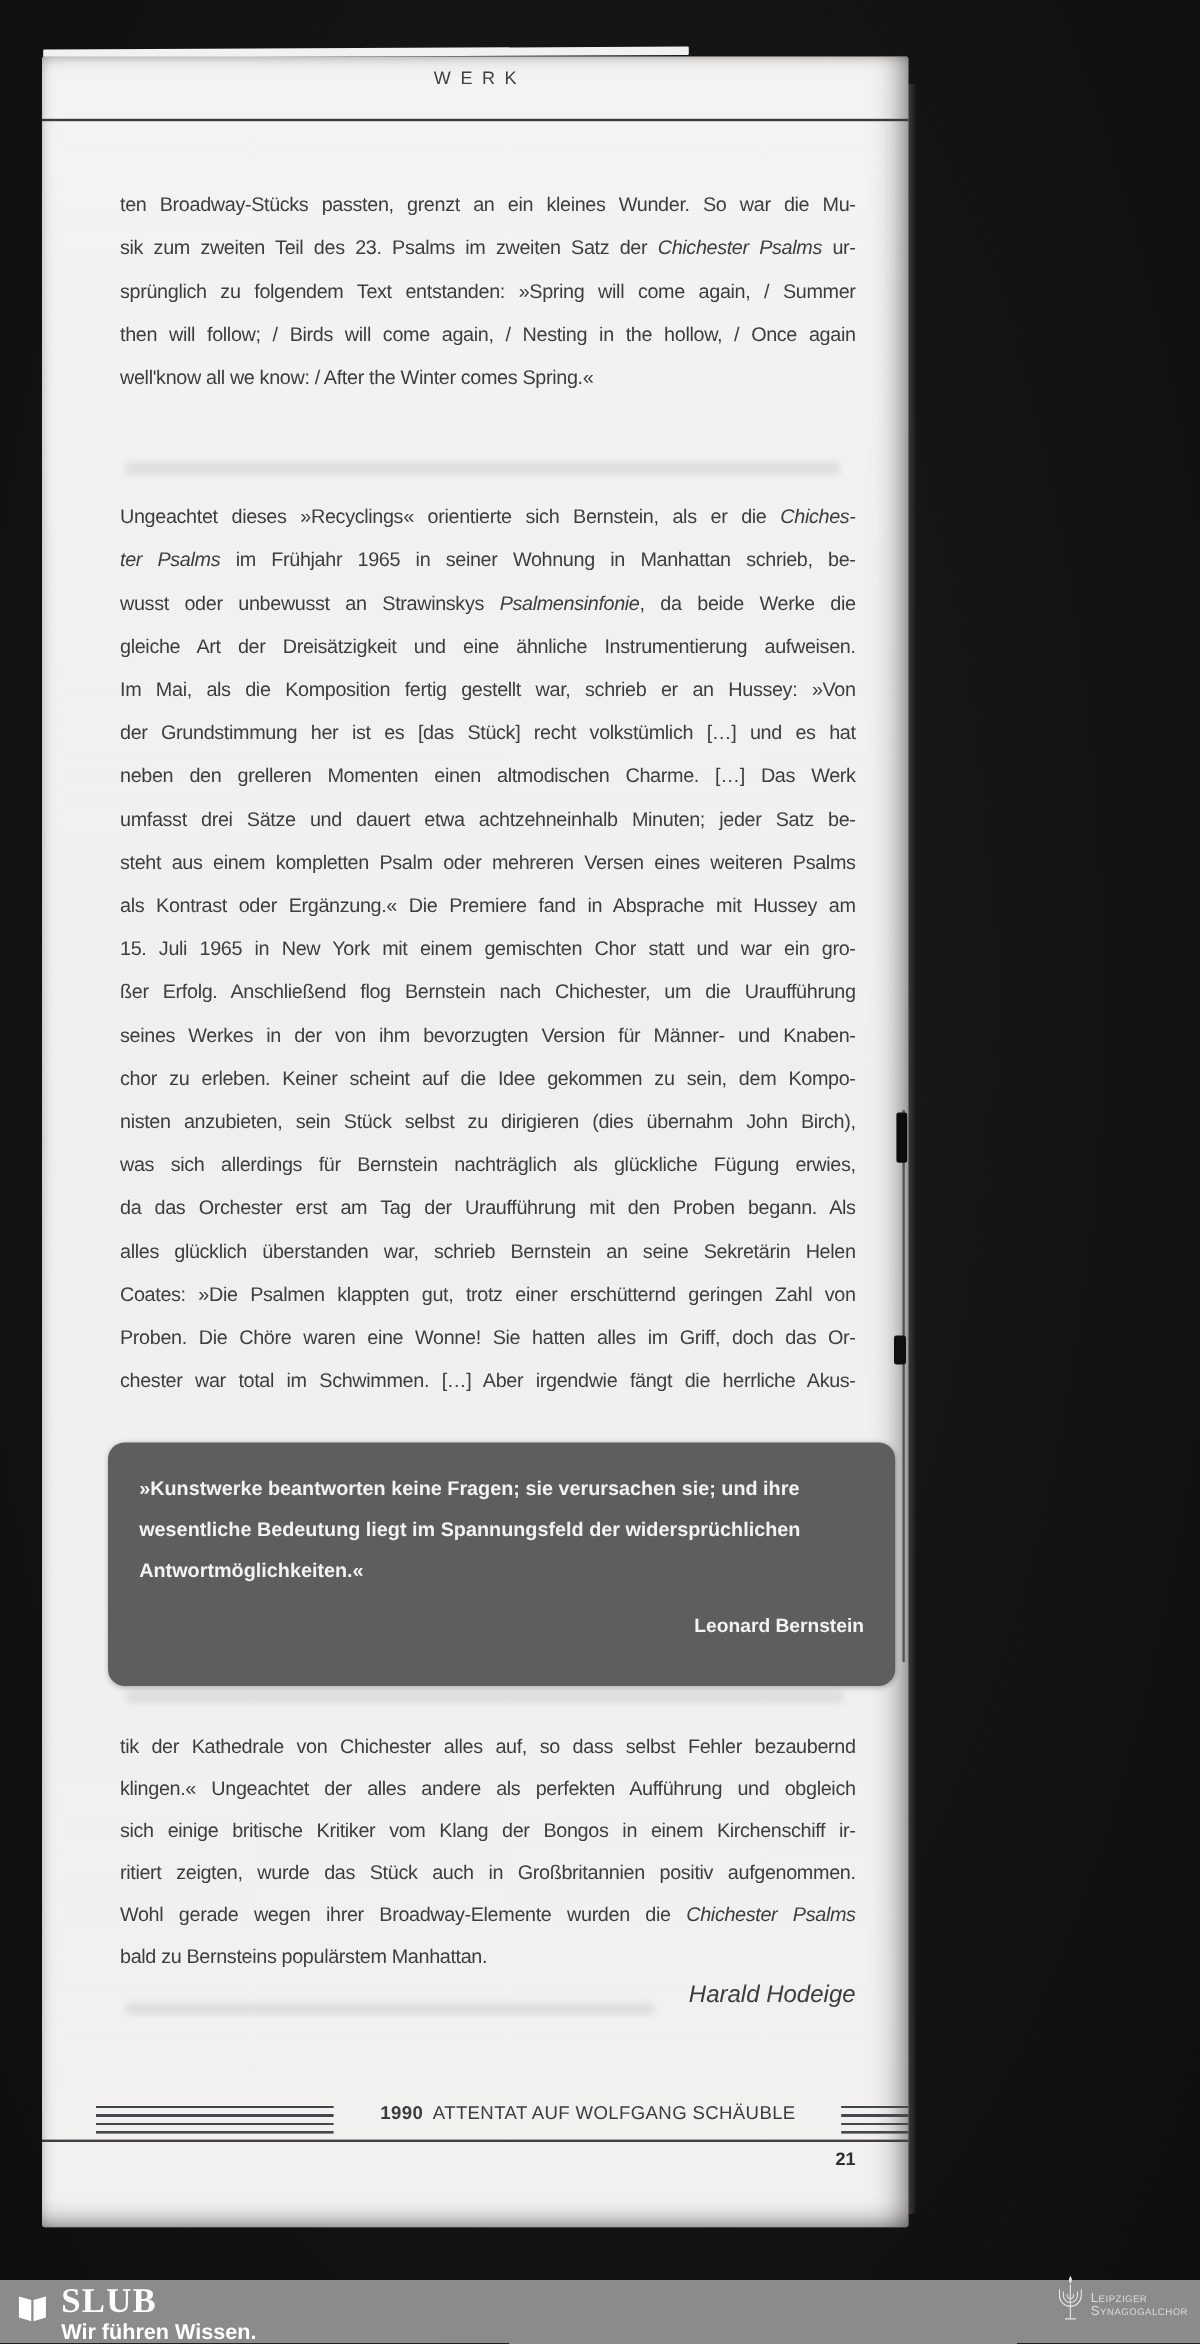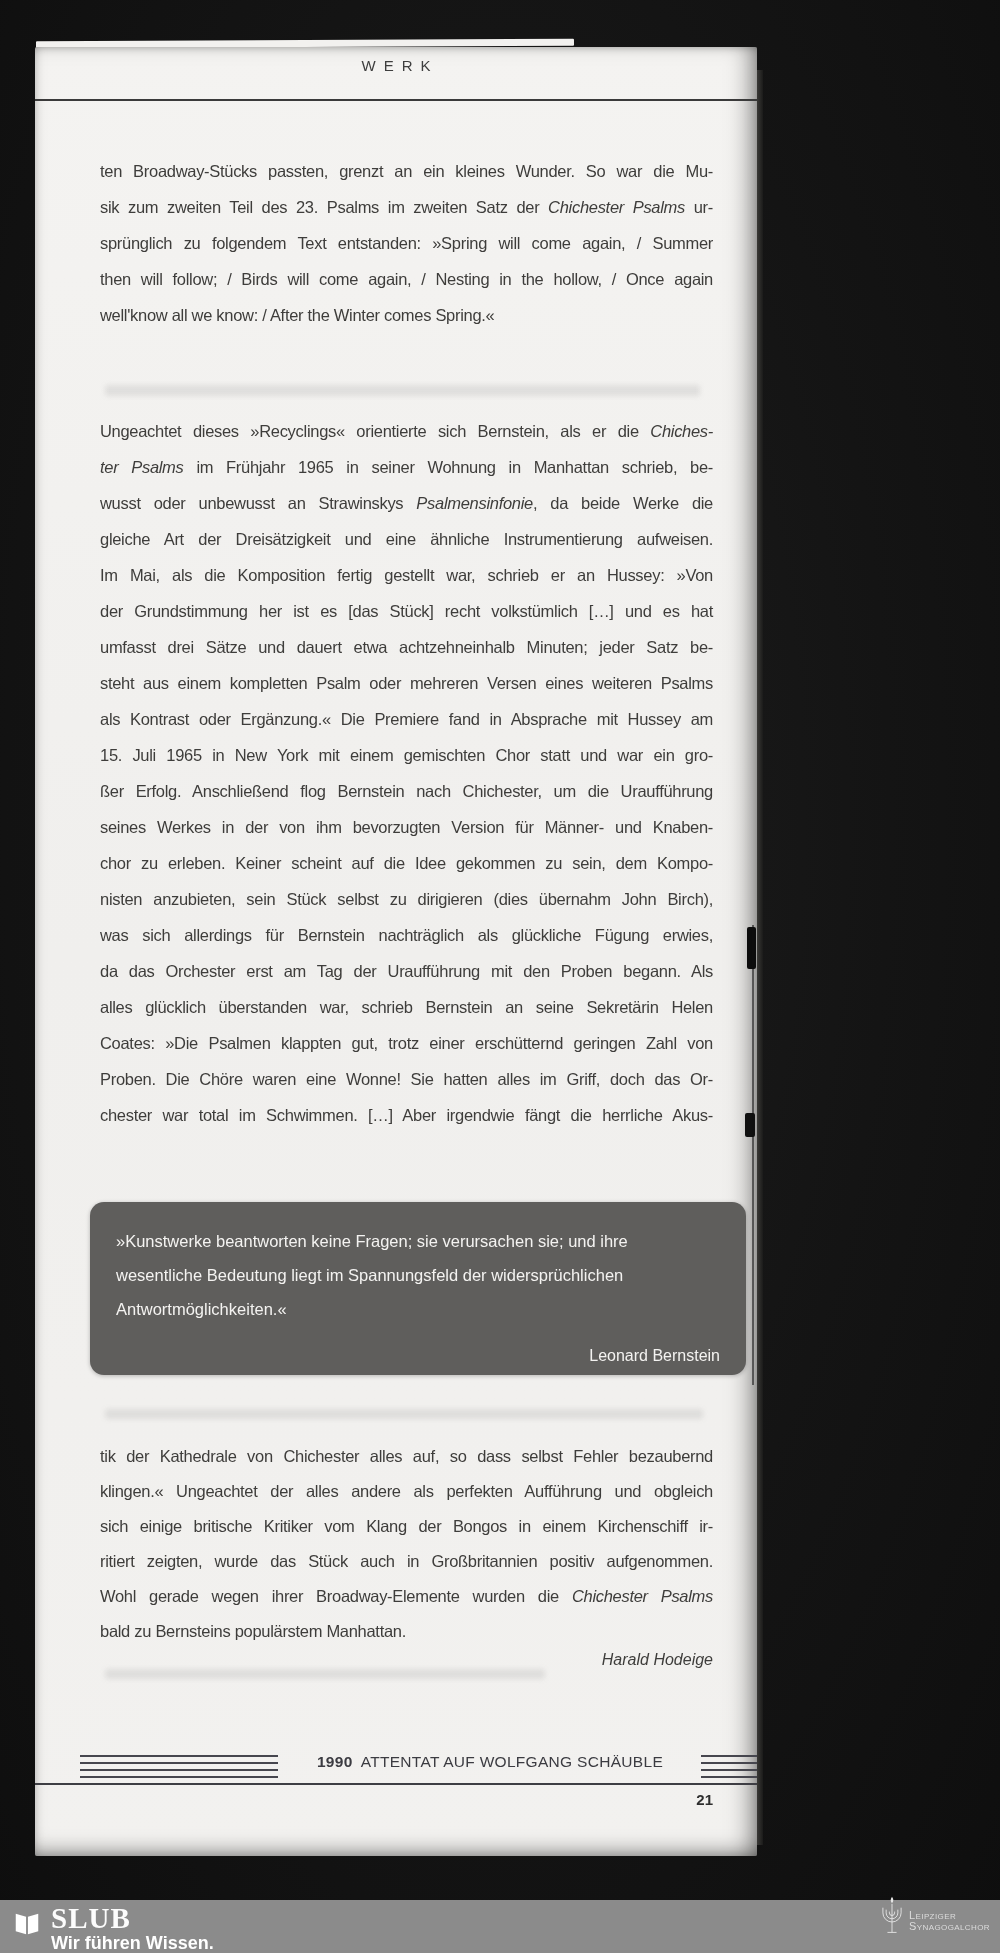--- a/index.html
+++ b/index.html
@@ -29,28 +29,28 @@
   .rule-bottom { top:1736px; background:#3e3e44; }
 
   .textcol { position:absolute; left:65px; width:613px; color:#3e3d3b;
     font-size:16.5px; letter-spacing:-0.3px; line-height:36px; }
   .p1 { top:106px; } .p2 { top:366px; } .p3 { top:1392px; line-height:35px; }
   .tline { text-align:justify; text-align-last:justify; }
   .tline.nofill { text-align-last:left; }
   .textcol i, .quote i { font-style:italic; }
 
   .quote { position:absolute; left:55px; top:1155px; width:604px;
-    padding:22px 26px 2px 26px; background:#5f5e5c; border-radius:14px;
-    color:#f4f3f1; font-weight:normal; font-size:16.5px; line-height:34px;
+    padding:22px 26px 32px 26px; background:#5f5e5c; border-radius:14px;
+    color:#f4f3f1; font-weight:bold; font-size:16.5px; line-height:34px;
     box-shadow:0 1px 4px rgba(0,0,0,.25); }
   .quote .tline { text-align:left; text-align-last:left; }
   .quote-attrib { text-align:right; font-size:16px; margin-top:13px; }
 
   .author { position:absolute; left:65px; top:1604px; width:613px; text-align:right;
-    font-style:italic; font-size:16px; color:#3e3d3b; }
+    font-style:italic; font-size:20px; color:#3e3d3b; }
 
   .staff { position:absolute; height:23px;
     background:repeating-linear-gradient(to bottom,#46464e 0px,#46464e 2px,transparent 2px,transparent 7px); }
   .staff-left  { left:45px;  top:1708px; width:198px; }
   .staff-right { left:666px; top:1708px; width:56px; }
   .timeline { position:absolute; left:248px; top:1706px; width:414px; text-align:center;
     font-size:15.5px; color:#3b3b41; letter-spacing:0.3px; }
   .timeline .year { font-weight:bold; margin-right:8px; }
   .pagenum { position:absolute; left:65px; top:1744px; width:613px; text-align:right;
     font-weight:bold; font-size:15px; color:#2e2e2e; }
@@ -101,20 +101,21 @@
         <div class="tline"><span>then will follow; / Birds will come again, / Nesting in the hollow, / Once again</span></div>
         <div class="tline nofill"><span>well'know all we know: / After the Winter comes Spring.«</span></div>
       </div>
     <div class="textcol p2">
         <div class="tline"><span>Ungeachtet dieses »Recyclings« orientierte sich Bernstein, als er die </span><i>Chiches-</i></div>
         <div class="tline"><i>ter Psalms</i><span> im Frühjahr 1965 in seiner Wohnung in Manhattan schrieb, be-</span></div>
         <div class="tline"><span>wusst oder unbewusst an Strawinskys </span><i>Psalmensinfonie</i><span>, da beide Werke die</span></div>
         <div class="tline"><span>gleiche Art der Dreisätzigkeit und eine ähnliche Instrumentierung aufweisen.</span></div>
         <div class="tline"><span>Im Mai, als die Komposition fertig gestellt war, schrieb er an Hussey: »Von</span></div>
         <div class="tline"><span>der Grundstimmung her ist es [das Stück] recht volkstümlich […] und es hat</span></div>
+        <div class="tline"><span>neben den grelleren Momenten einen altmodischen Charme. […] Das Werk</span></div>
         <div class="tline"><span>umfasst drei Sätze und dauert etwa achtzehneinhalb Minuten; jeder Satz be-</span></div>
         <div class="tline"><span>steht aus einem kompletten Psalm oder mehreren Versen eines weiteren Psalms</span></div>
         <div class="tline"><span>als Kontrast oder Ergänzung.« Die Premiere fand in Absprache mit Hussey am</span></div>
         <div class="tline"><span>15. Juli 1965 in New York mit einem gemischten Chor statt und war ein gro-</span></div>
         <div class="tline"><span>ßer Erfolg. Anschließend flog Bernstein nach Chichester, um die Uraufführung</span></div>
         <div class="tline"><span>seines Werkes in der von ihm bevorzugten Version für Männer- und Knaben-</span></div>
         <div class="tline"><span>chor zu erleben. Keiner scheint auf die Idee gekommen zu sein, dem Kompo-</span></div>
         <div class="tline"><span>nisten anzubieten, sein Stück selbst zu dirigieren (dies übernahm John Birch),</span></div>
         <div class="tline"><span>was sich allerdings für Bernstein nachträglich als glückliche Fügung erwies,</span></div>
         <div class="tline"><span>da das Orchester erst am Tag der Uraufführung mit den Proben begann. Als</span></div>

